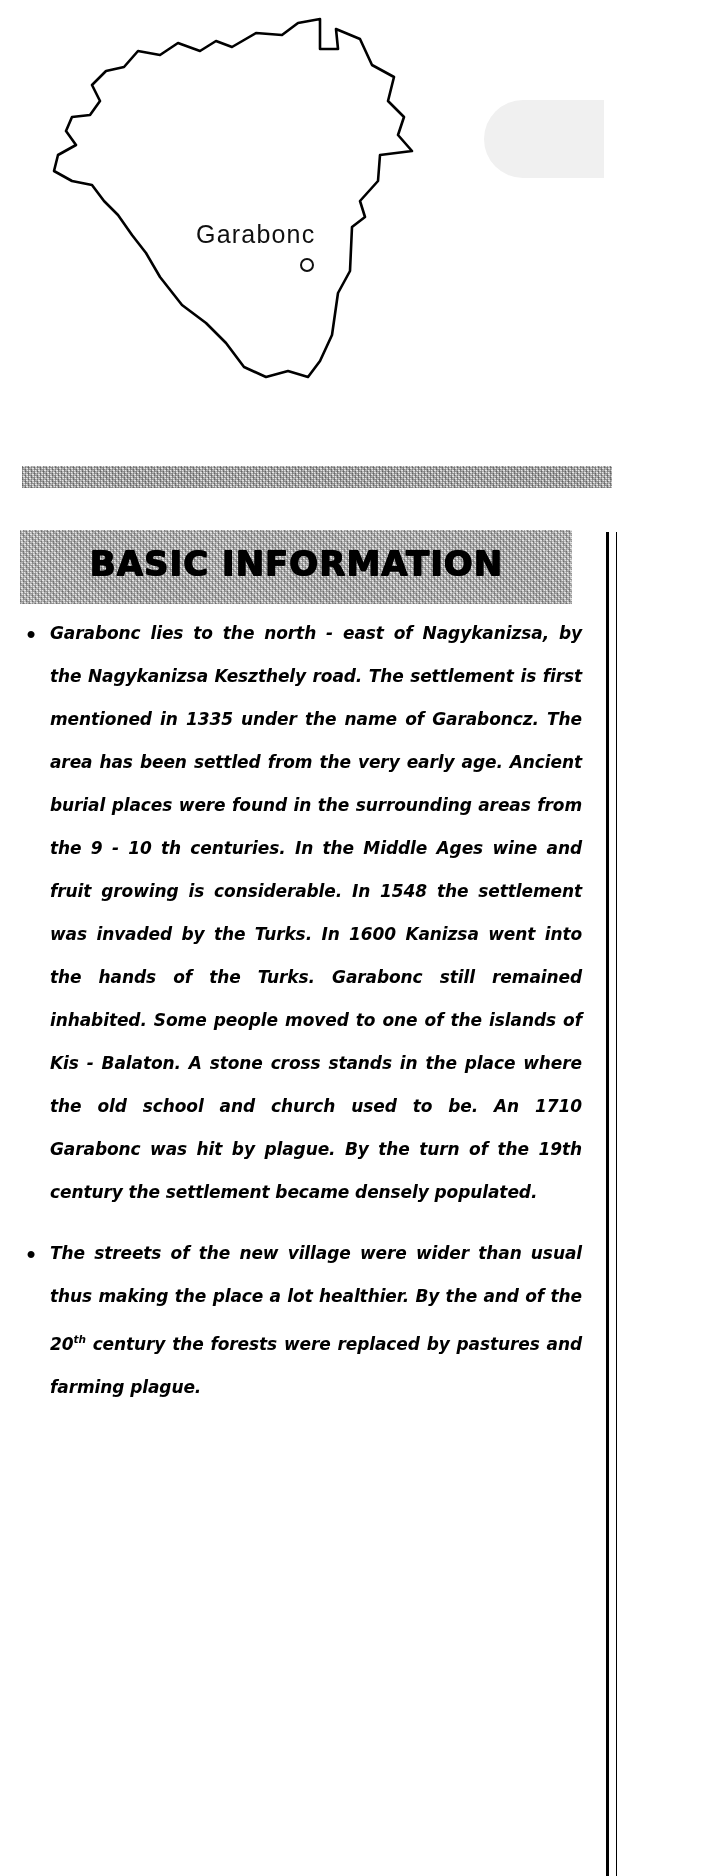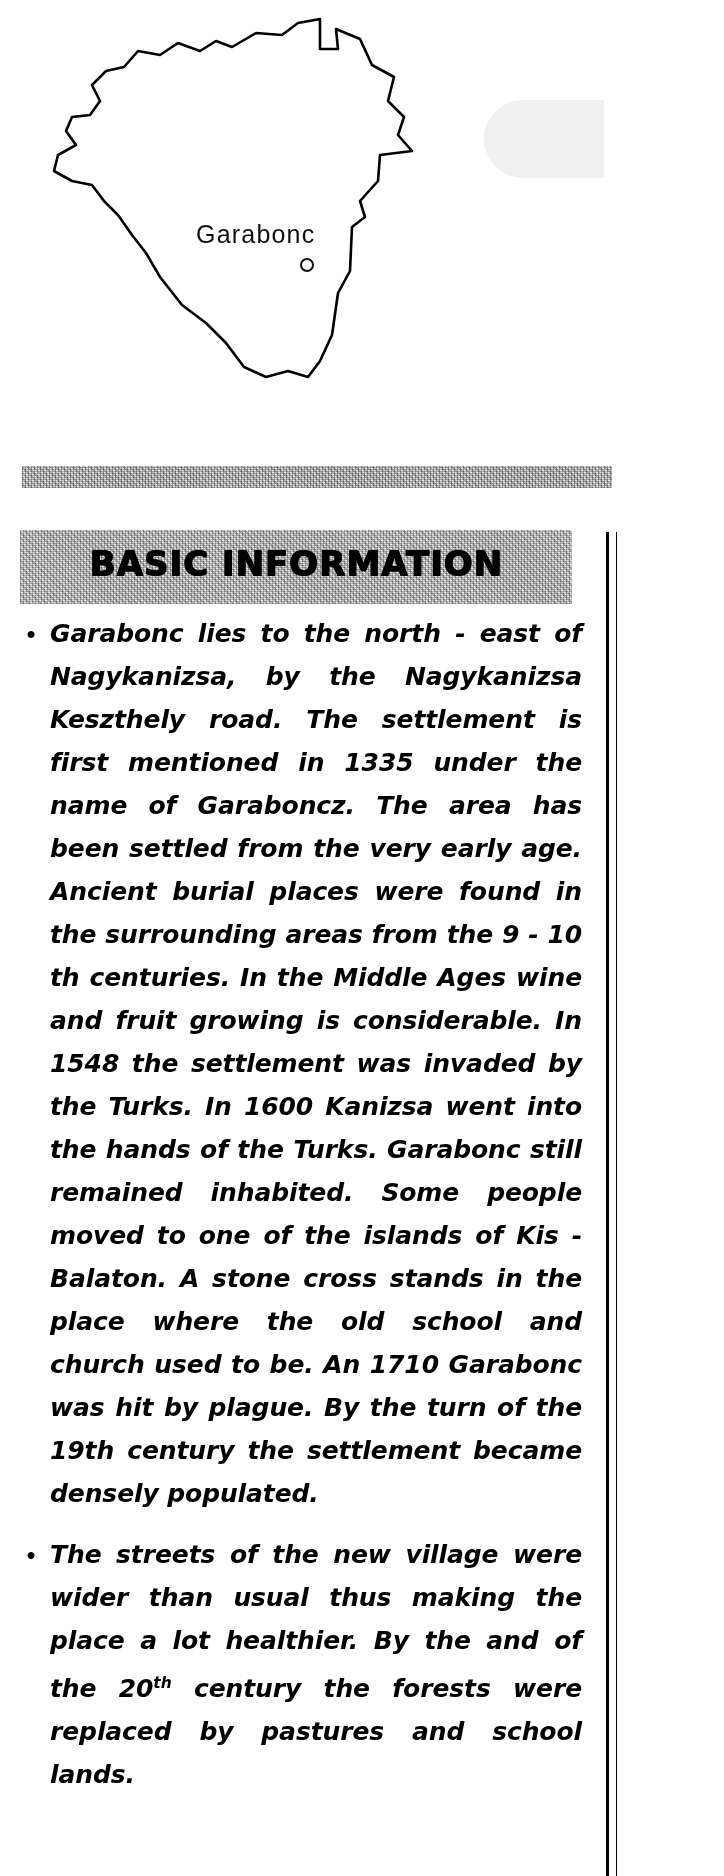--- a/index.html
+++ b/index.html
@@ -119,21 +119,21 @@
     font-size: 26px;
     line-height: 44px;
     text-align: center;
     color: #000;
   }
   .bullet-text {
     flex: 1 1 auto;
     font-family: "DejaVu Sans", sans-serif;
     font-weight: bold;
     font-style: italic;
-    font-size: 25px;
+    font-size: 17px;
     line-height: 43px;
     color: #000;
     text-align: justify;
     text-justify: inter-word;
     letter-spacing: -0.1px;
     padding-right: 10px;
   }
   .bullet-text sup {
     font-size: 0.62em;
     vertical-align: super;
@@ -186,20 +186,20 @@
 <div class="content">
 
   <div class="bullet-item">
     <div class="bullet-dot">•</div>
     <div class="bullet-text">Garabonc lies to the north - east of Nagykanizsa, by the Nagykanizsa Keszthely road. The settlement is first mentioned in 1335 under the name of Garaboncz. The area has been settled from the very early age. Ancient burial places were found in the surrounding areas from the 9 - 10 th centuries. In the Middle Ages wine and fruit growing is considerable. In 1548 the settlement was invaded by the Turks. In 1600 Kanizsa went into the hands of the Turks. Garabonc still remained inhabited. Some people moved to one of the islands of Kis - Balaton. A stone cross stands in the place where the old school and church used to be. An 1710 Garabonc was hit by plague. By the turn of the 19th century the settlement became densely populated.</div>
   </div>
 
   <div class="bullet-item">
     <div class="bullet-dot">•</div>
     <div class="bullet-text">
-      <span>The streets of the new village were wider than usual thus making the place a lot healthier. By the and of the 20</span><sup>th</sup><span> century the forests were replaced by pastures and school lands.</span>
+      <span>The streets of the new village were wider than usual thus making the place a lot healthier. By the and of the 20</span><sup>th</sup><span> century the forests were replaced by pastures and farming plague.</span>
     </div>
   </div>
 
 </div>
 
 <div class="right-rule"></div>
 <div class="right-rule-2"></div>
 
 </body></html>

